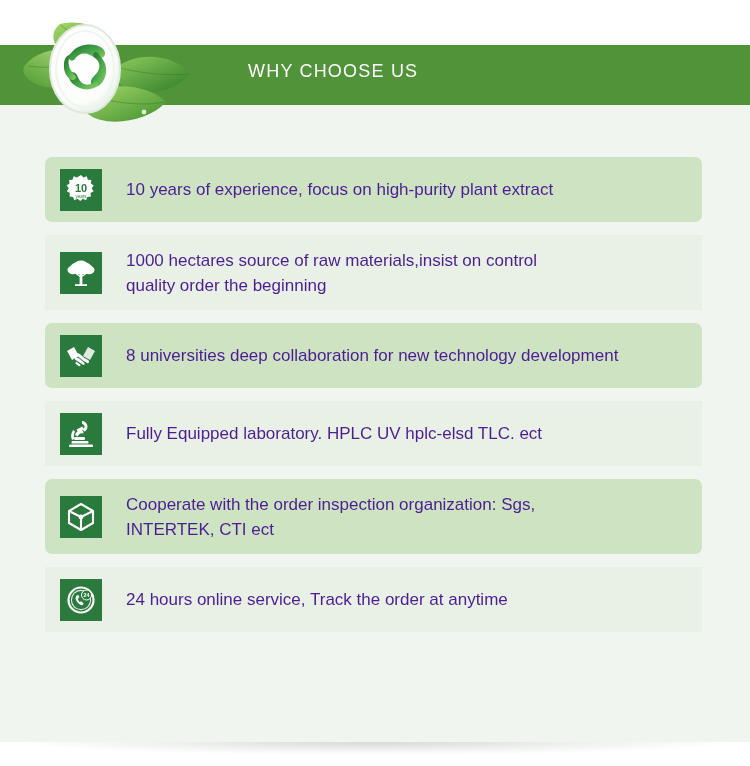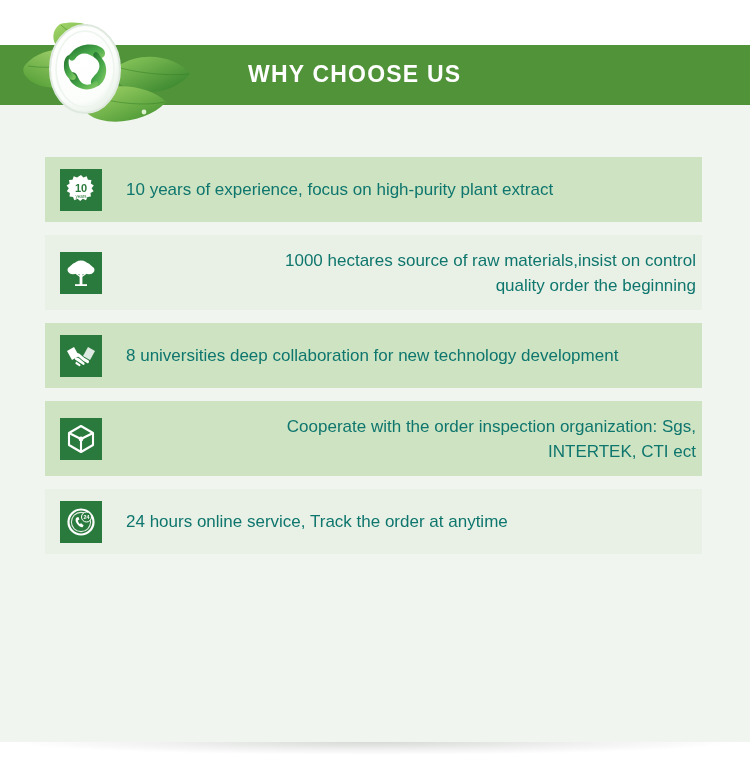--- a/index.html
+++ b/index.html
@@ -56,22 +56,22 @@
     left: 0;
     top: 45px;
     width: 750px;
     height: 60px;
     background: #519339;
   }
   .header-title {
     position: absolute;
     left: 248px;
     top: 61px;
-    font-size: 23px;
-    font-weight: bold;
+    font-size: 18px;
+    font-weight: normal;
     letter-spacing: 1.2px;
     color: #ffffff;
     white-space: nowrap;
   }
 
   
   .logo {
     position: absolute;
     left: 14px;
     top: 12px;
@@ -88,21 +88,21 @@
     width: 657px;
   }
   .row {
     position: relative;
     width: 657px;
     display: flex;
     align-items: center;
     margin-bottom: 13px;
     box-sizing: border-box;
   }
-  .row.shade-dark { background: #cde3c2; }
+  .row.shade-dark { background: #cde3c2; border-radius: 7px; }
   .row.shade-light { background: #e9f1e6; }
   .row.h1 { height: 65px; }
   .row.h2 { height: 75px; }
 
   .icon-tile {
     flex: 0 0 auto;
     width: 42px;
     height: 42px;
     margin-left: 15px;
     margin-right: 24px;
@@ -111,24 +111,24 @@
     align-items: center;
     justify-content: center;
     box-sizing: border-box;
   }
   .icon-tile svg { display: block; }
 
   .row-text {
     flex: 1 1 auto;
     font-size: 17px;
     line-height: 25px;
-    color: #0f766e;
+    color: #4c1d95;
     padding-right: 6px;
   }
-  .row-text .l2 { display: block; text-align: right; }
+  .row-text .l2 { display: block; }
 </style>
 </head>
 <body>
 
 <div class="page">
 
   <div class="card"></div>
   <div class="card-top-white"></div>
 
   <div class="header-band"></div>
@@ -244,20 +244,38 @@
             <path d="M10 18 C12 17 14 18 16 20 L19 22.5 C20.5 23.7 19.2 25.6 17.6 24.6 L13 21.5 C11.6 20.6 10.6 20 10 19.6 Z"></path>
             <path d="M11 21.5 L15 24.3 C16.2 25.2 15.2 26.9 13.9 26.1 L10.4 23.8 Z"></path>
           </g>
         </svg>
       </div>
       <div class="row-text">
         <span>8 universities deep collaboration for new technology development</span>
       </div>
     </div>
 
+    <div class="row shade-light h1">
+      <div class="icon-tile">
+        <svg width="32" height="32" viewBox="0 0 32 32">
+          <g fill="#ffffff">
+            <path d="M17 3 C20 3 22.5 5.5 22.5 8.5 C22.5 11 21 13 19 13.8 L17.6 10.8 C18.7 10.4 19.5 9.5 19.5 8.4 C19.5 7 18.4 6 17 6 Z"></path>
+            <rect x="12" y="10" width="6.5" height="3.2" transform="rotate(-28 15 11.6)"></rect>
+            <path d="M10 17 C11 13.5 14 11.5 17.5 12.5 L18.8 15.6 C16 14.6 13.4 16 12.8 18.6 Z"></path>
+            <rect x="9" y="19" width="11" height="3" rx="1.2"></rect>
+            <rect x="6.5" y="23" width="17" height="2.6" rx="1.2"></rect>
+            <rect x="4" y="26.5" width="24" height="2.6" rx="1.2"></rect>
+            <path d="M8 12 C6 15 5.5 19 7 22 L9.5 21 C8.4 18.6 8.7 15.6 10.2 13.4 Z"></path>
+          </g>
+        </svg>
+      </div>
+      <div class="row-text">
+        <span>Fully Equipped laboratory. HPLC UV hplc-elsd TLC. ect</span>
+      </div>
+    </div>
 
     <div class="row shade-dark h2">
       <div class="icon-tile">
         <svg width="32" height="32" viewBox="0 0 32 32">
           <g fill="none" stroke="#ffffff" stroke-width="2.1" stroke-linejoin="round">
             <path d="M16 3 L28 10 L28 22 L16 29 L4 22 L4 10 Z"></path>
             <path d="M16 16 L28 10"></path>
             <path d="M16 16 L4 10"></path>
             <path d="M16 16 L16 29"></path>
           </g>

